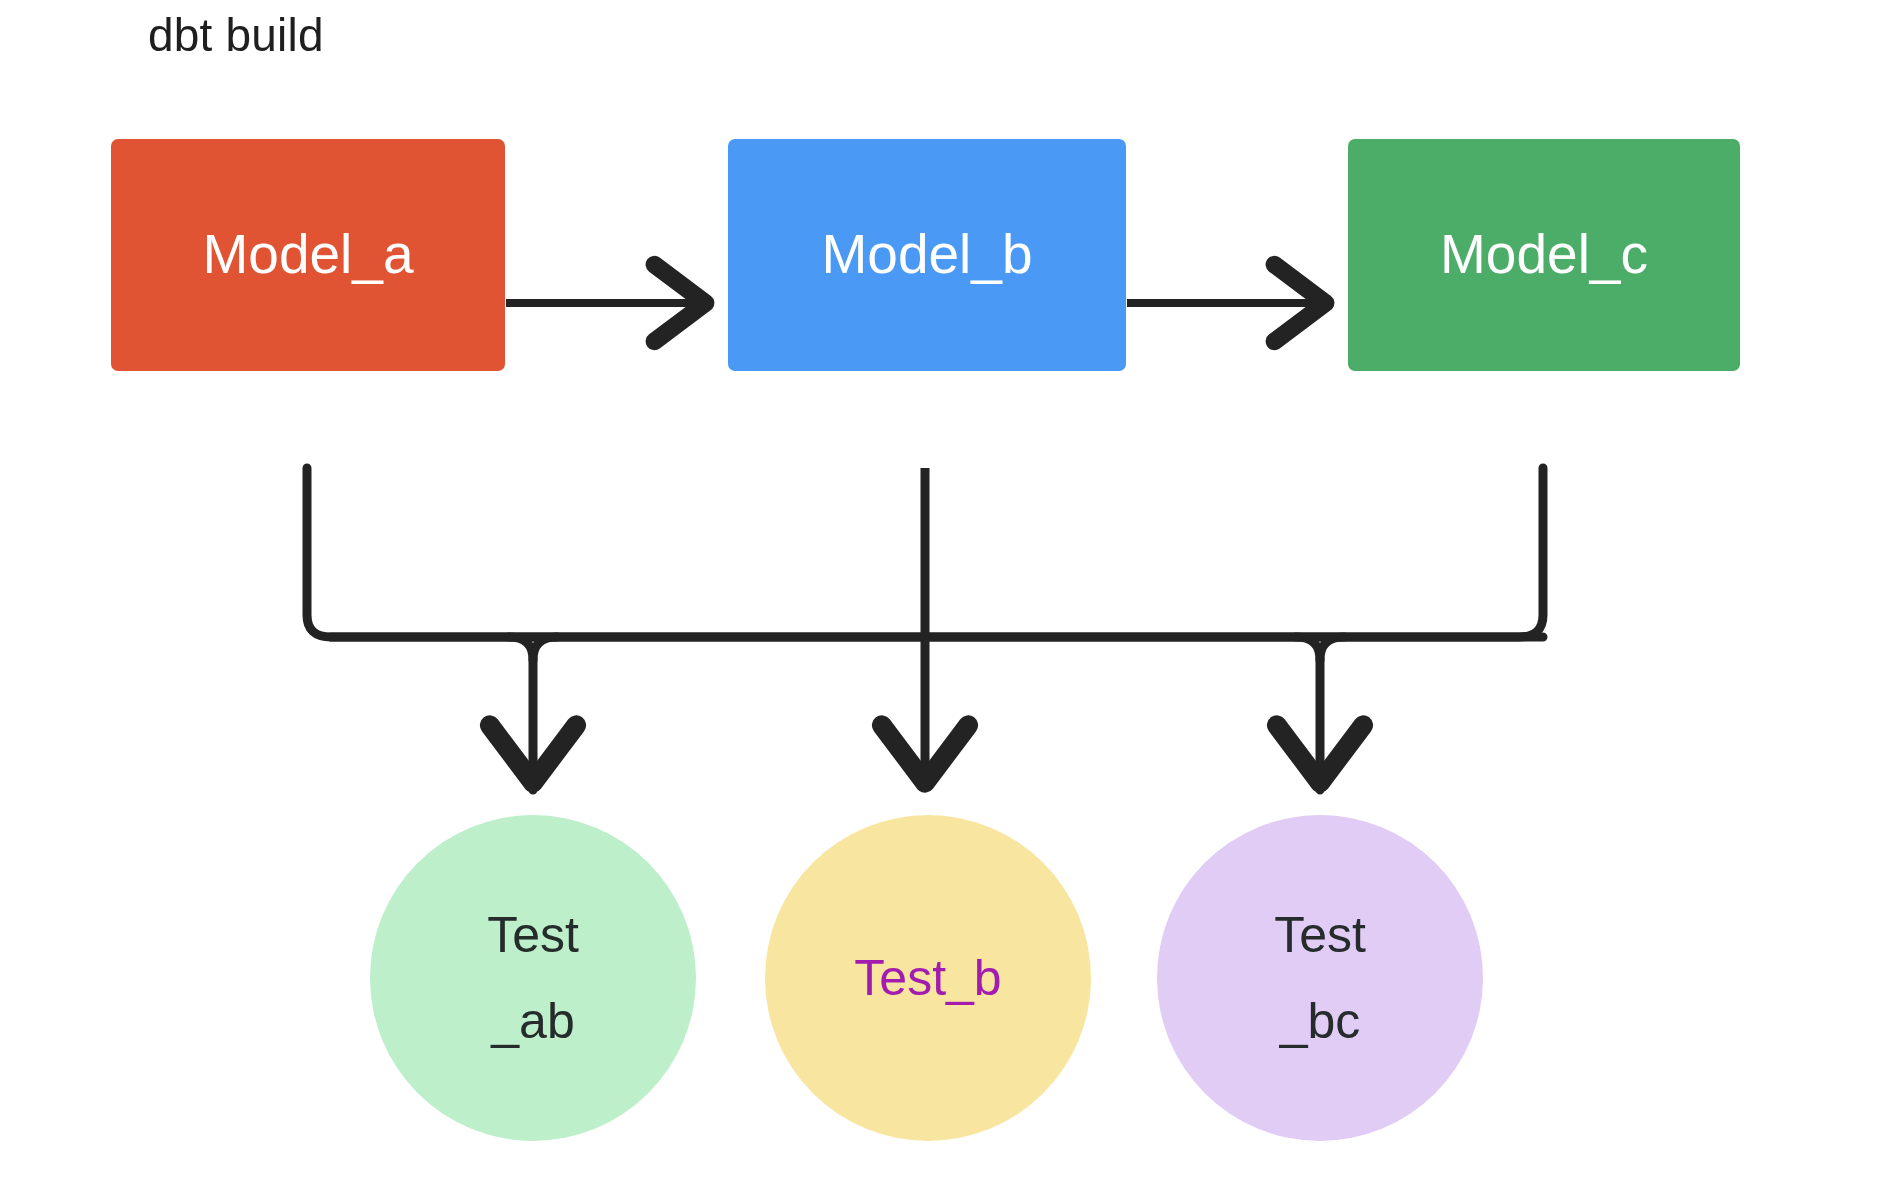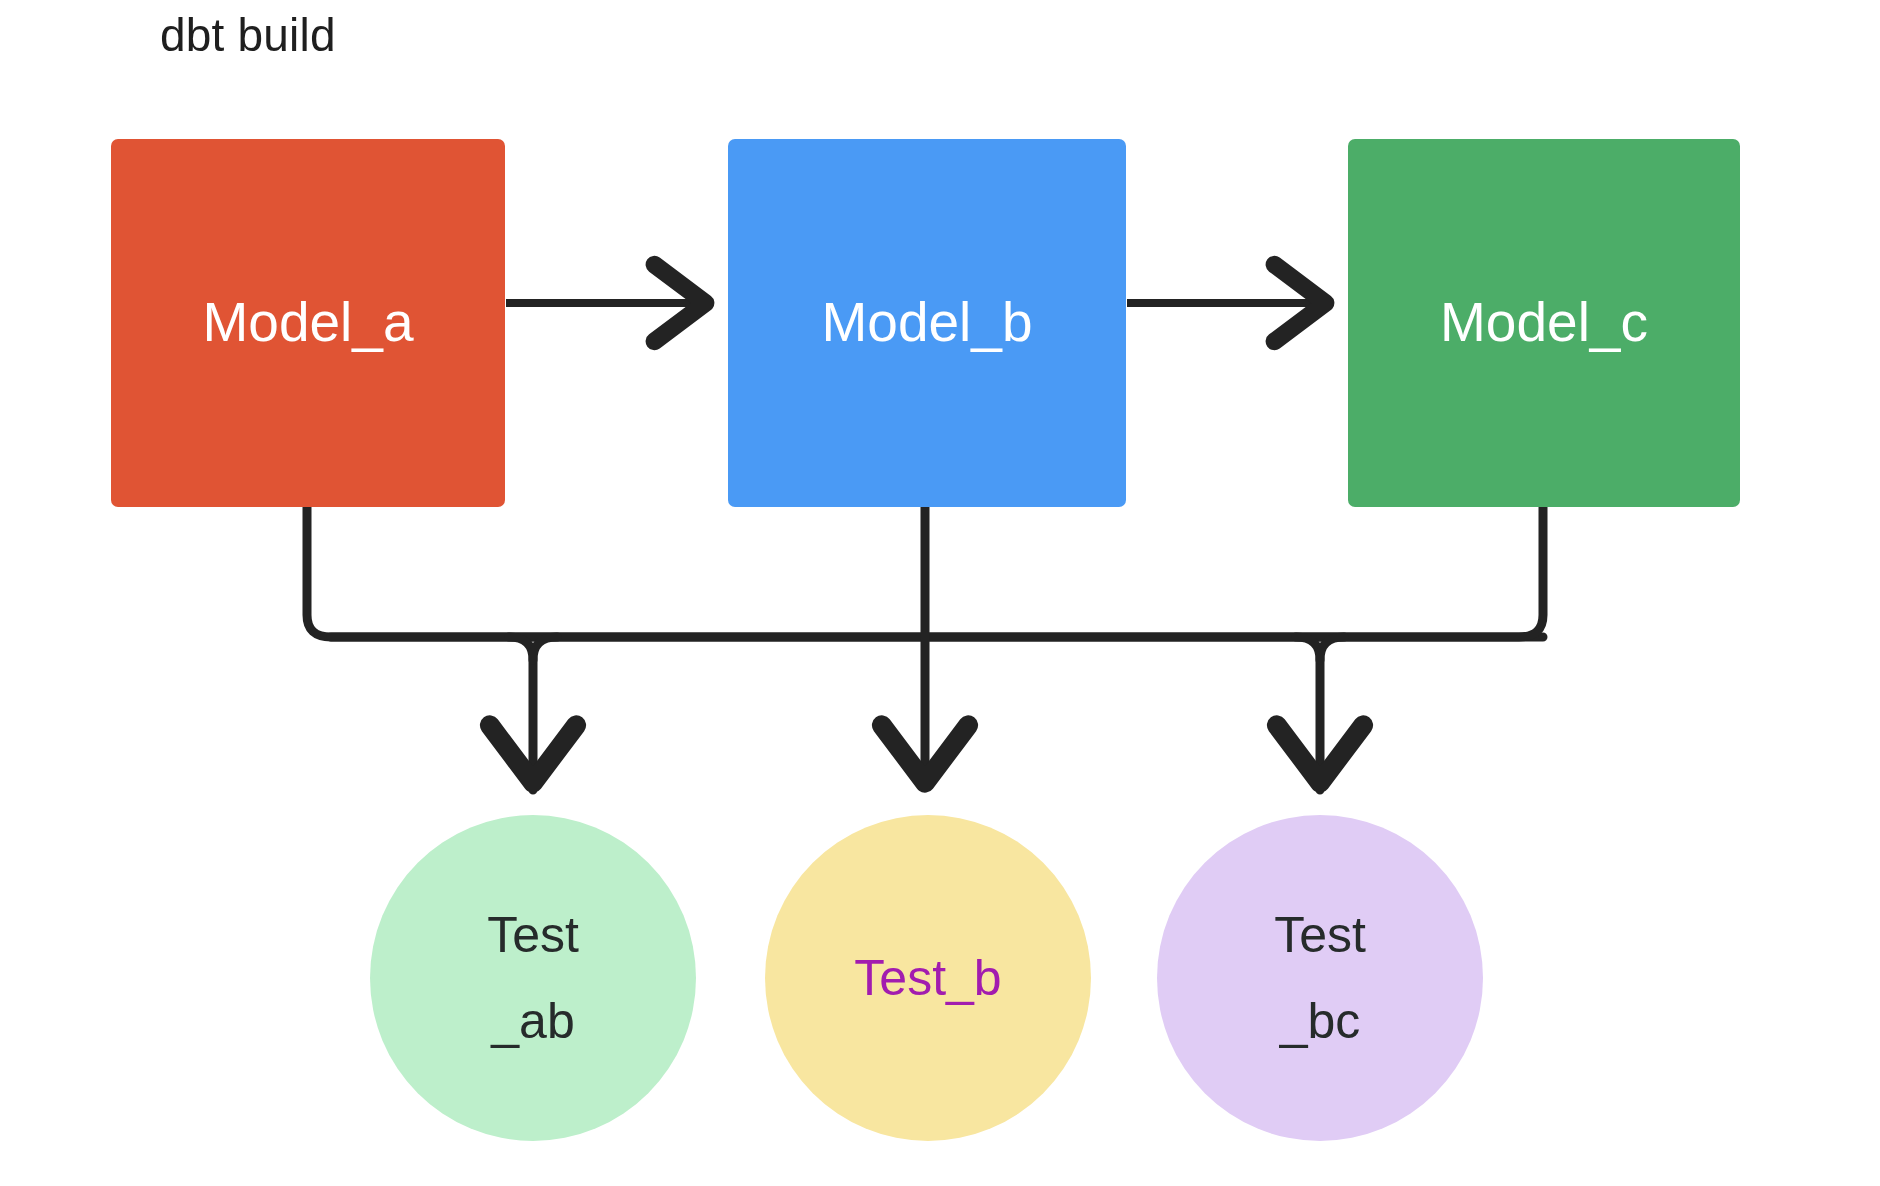--- a/index.html
+++ b/index.html
@@ -21,37 +21,37 @@
   #edges {
     position: absolute;
     left: 0;
     top: 0;
     width: 1880px;
     height: 1186px;
     pointer-events: none;
   }
   .diagram-title {
     position: absolute;
-    left: 160px;
+    left: 148px;
     top: 8px;
     font-size: 46px;
     line-height: 1.2;
     color: #1f1f1f;
     letter-spacing: 0.2px;
     white-space: nowrap;
   }
   .node-box {
     position: absolute;
     box-sizing: border-box;
     border-radius: 7px;
     display: flex;
     align-items: center;
     justify-content: center;
     top: 139px;
-    height: 368px;
+    height: 232px;
   }
   .node-box .node-label {
     color: #ffffff;
     font-size: 55px;
     line-height: 1.05;
     text-align: center;
     white-space: pre-line;
   }
   #node-model-a { left: 111px;  width: 394px; }
   #node-model-b { left: 728px;  width: 398px; }

